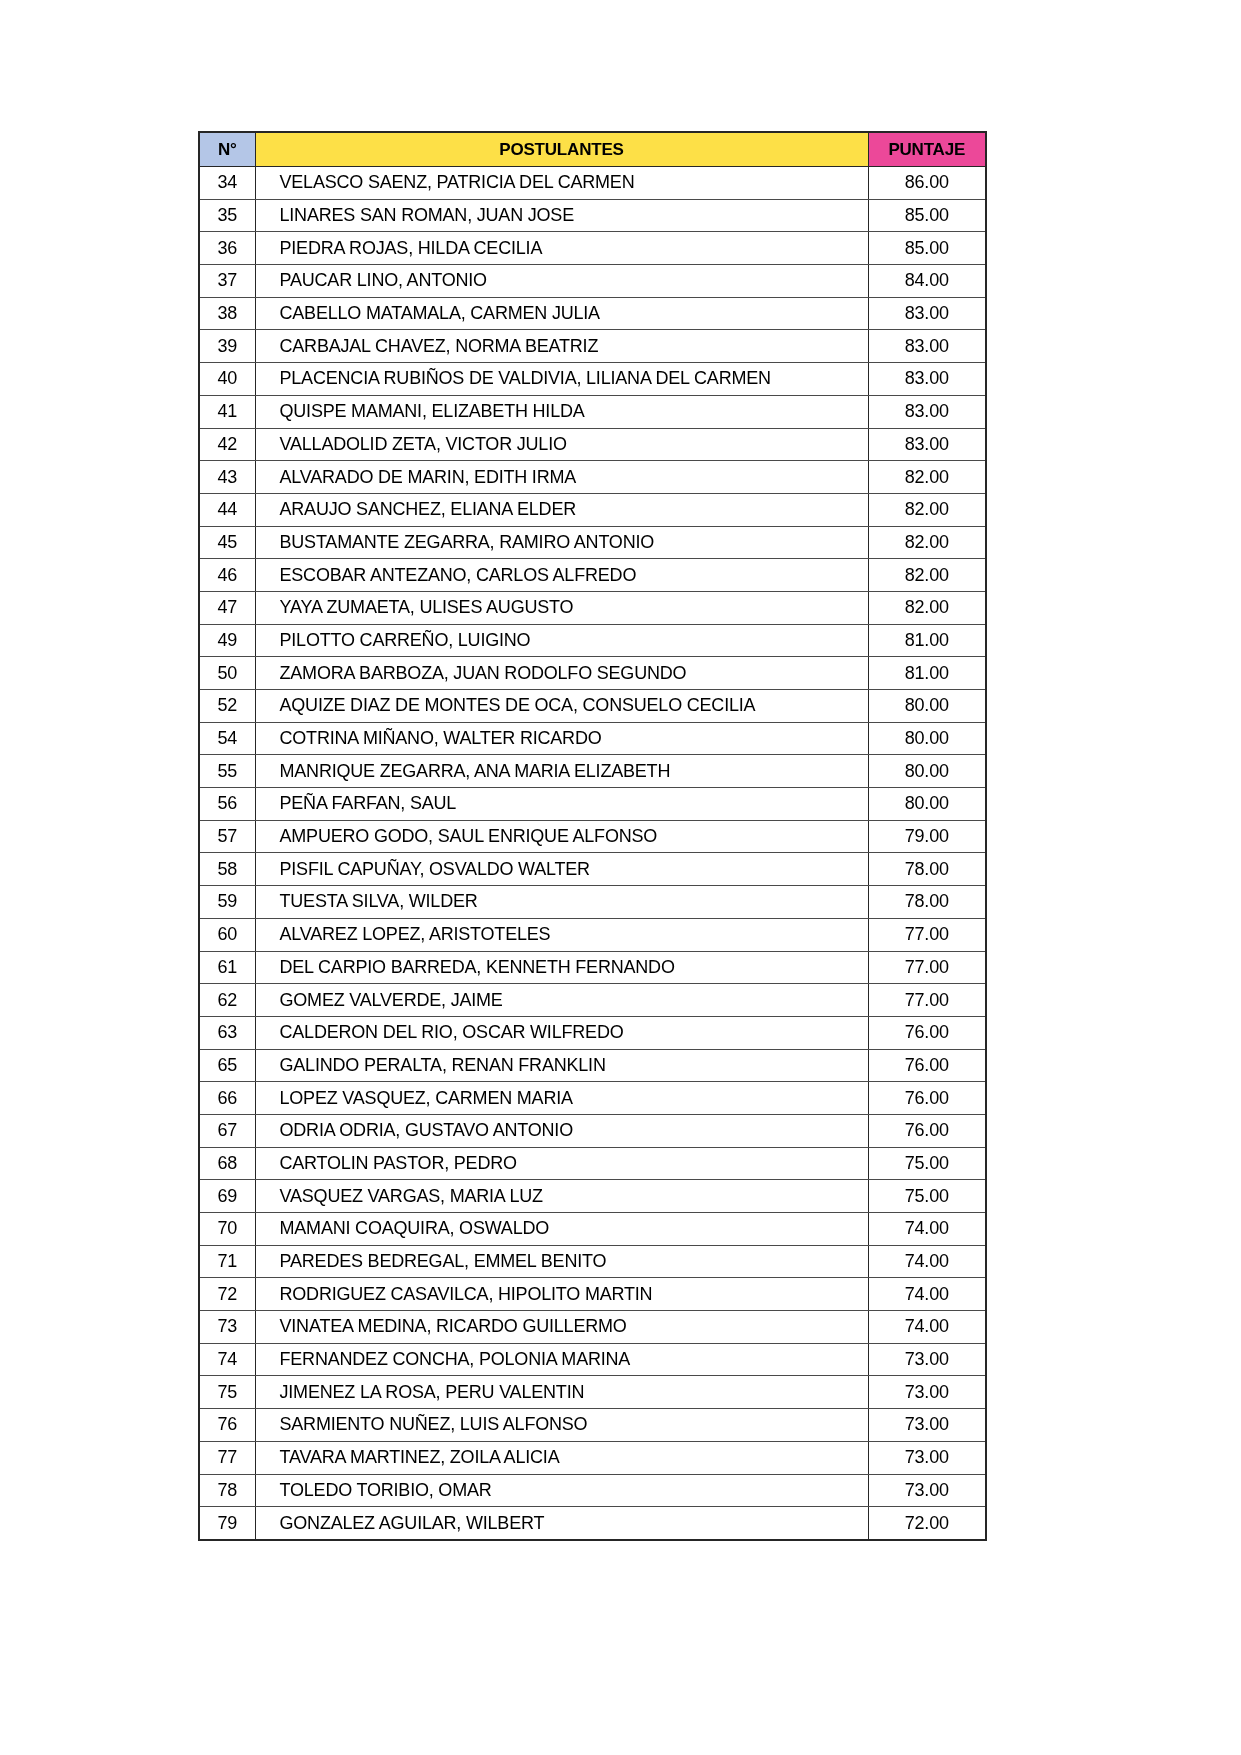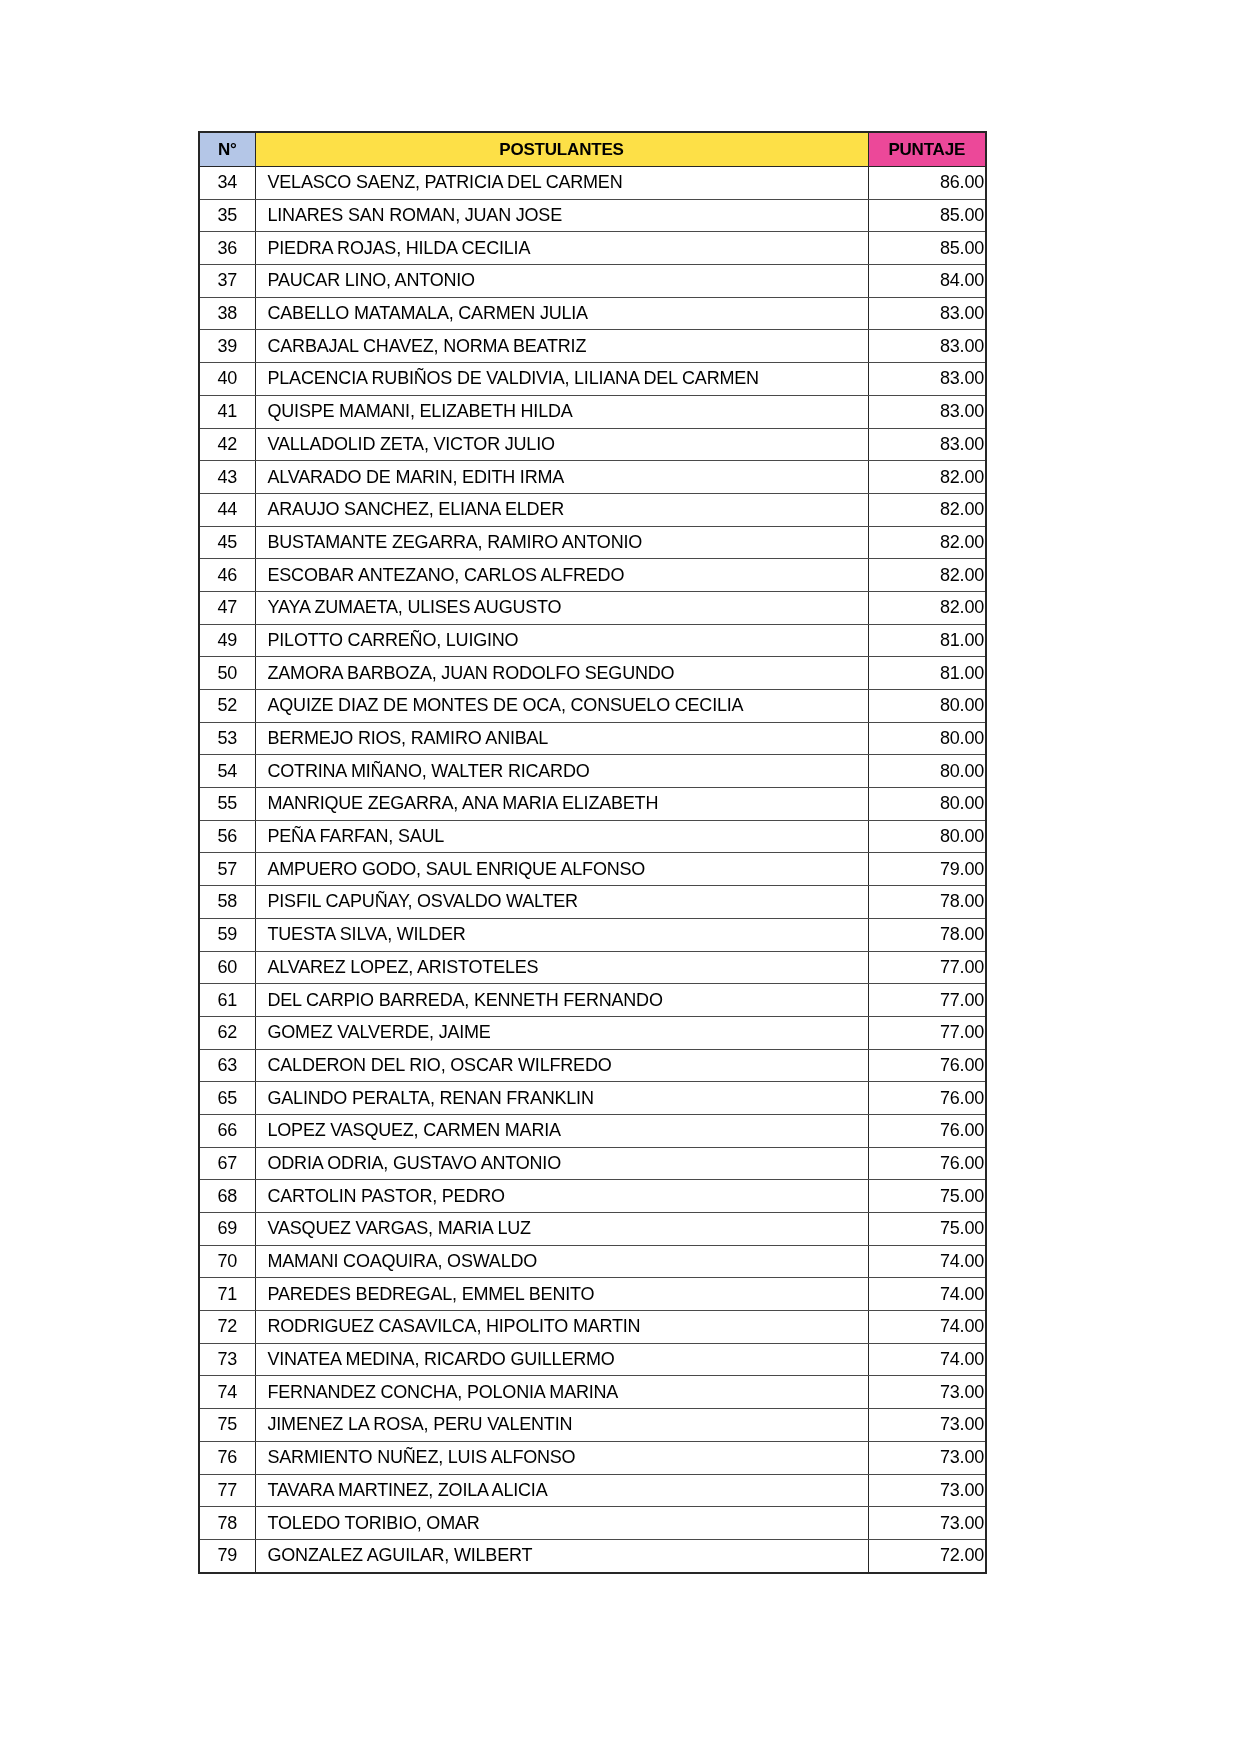--- a/index.html
+++ b/index.html
@@ -42,22 +42,22 @@
     height: 29.7px;
     vertical-align: middle;
     border-left: 1px solid #262626;
     border-right: 1px solid #262626;
     border-top: 1px solid #4a4a4a;
     border-bottom: 1px solid #4a4a4a;
     white-space: nowrap;
     overflow: hidden;
   }
   td.n     { text-align: center; margin-top: 8px; }
-  td.name  { text-align: left; padding-left: 12px; }
-  td.score { text-align: right; }
+  td.name  { text-align: left; padding-left: 24px; }
+  td.score { text-align: center; }
 </style>
 </head>
 <body>
 
 <div class="page">
   <table class="results">
     <colgroup>
       <col class="col-n">
       <col class="col-name">
       <col class="col-score">
@@ -149,25 +149,20 @@
           <td class="n">50</td>
           <td class="name">ZAMORA BARBOZA, JUAN RODOLFO SEGUNDO</td>
           <td class="score">81.00</td>
         </tr>
         <tr>
           <td class="n">52</td>
           <td class="name">AQUIZE DIAZ DE MONTES DE OCA, CONSUELO CECILIA</td>
           <td class="score">80.00</td>
         </tr>
         <tr>
-          <td class="n">53</td>
-          <td class="name">BERMEJO RIOS, RAMIRO ANIBAL</td>
-          <td class="score">80.00</td>
-        </tr>
-        <tr>
           <td class="n">54</td>
           <td class="name">COTRINA MIÑANO, WALTER RICARDO</td>
           <td class="score">80.00</td>
         </tr>
         <tr>
           <td class="n">55</td>
           <td class="name">MANRIQUE ZEGARRA, ANA MARIA ELIZABETH</td>
           <td class="score">80.00</td>
         </tr>
         <tr>

